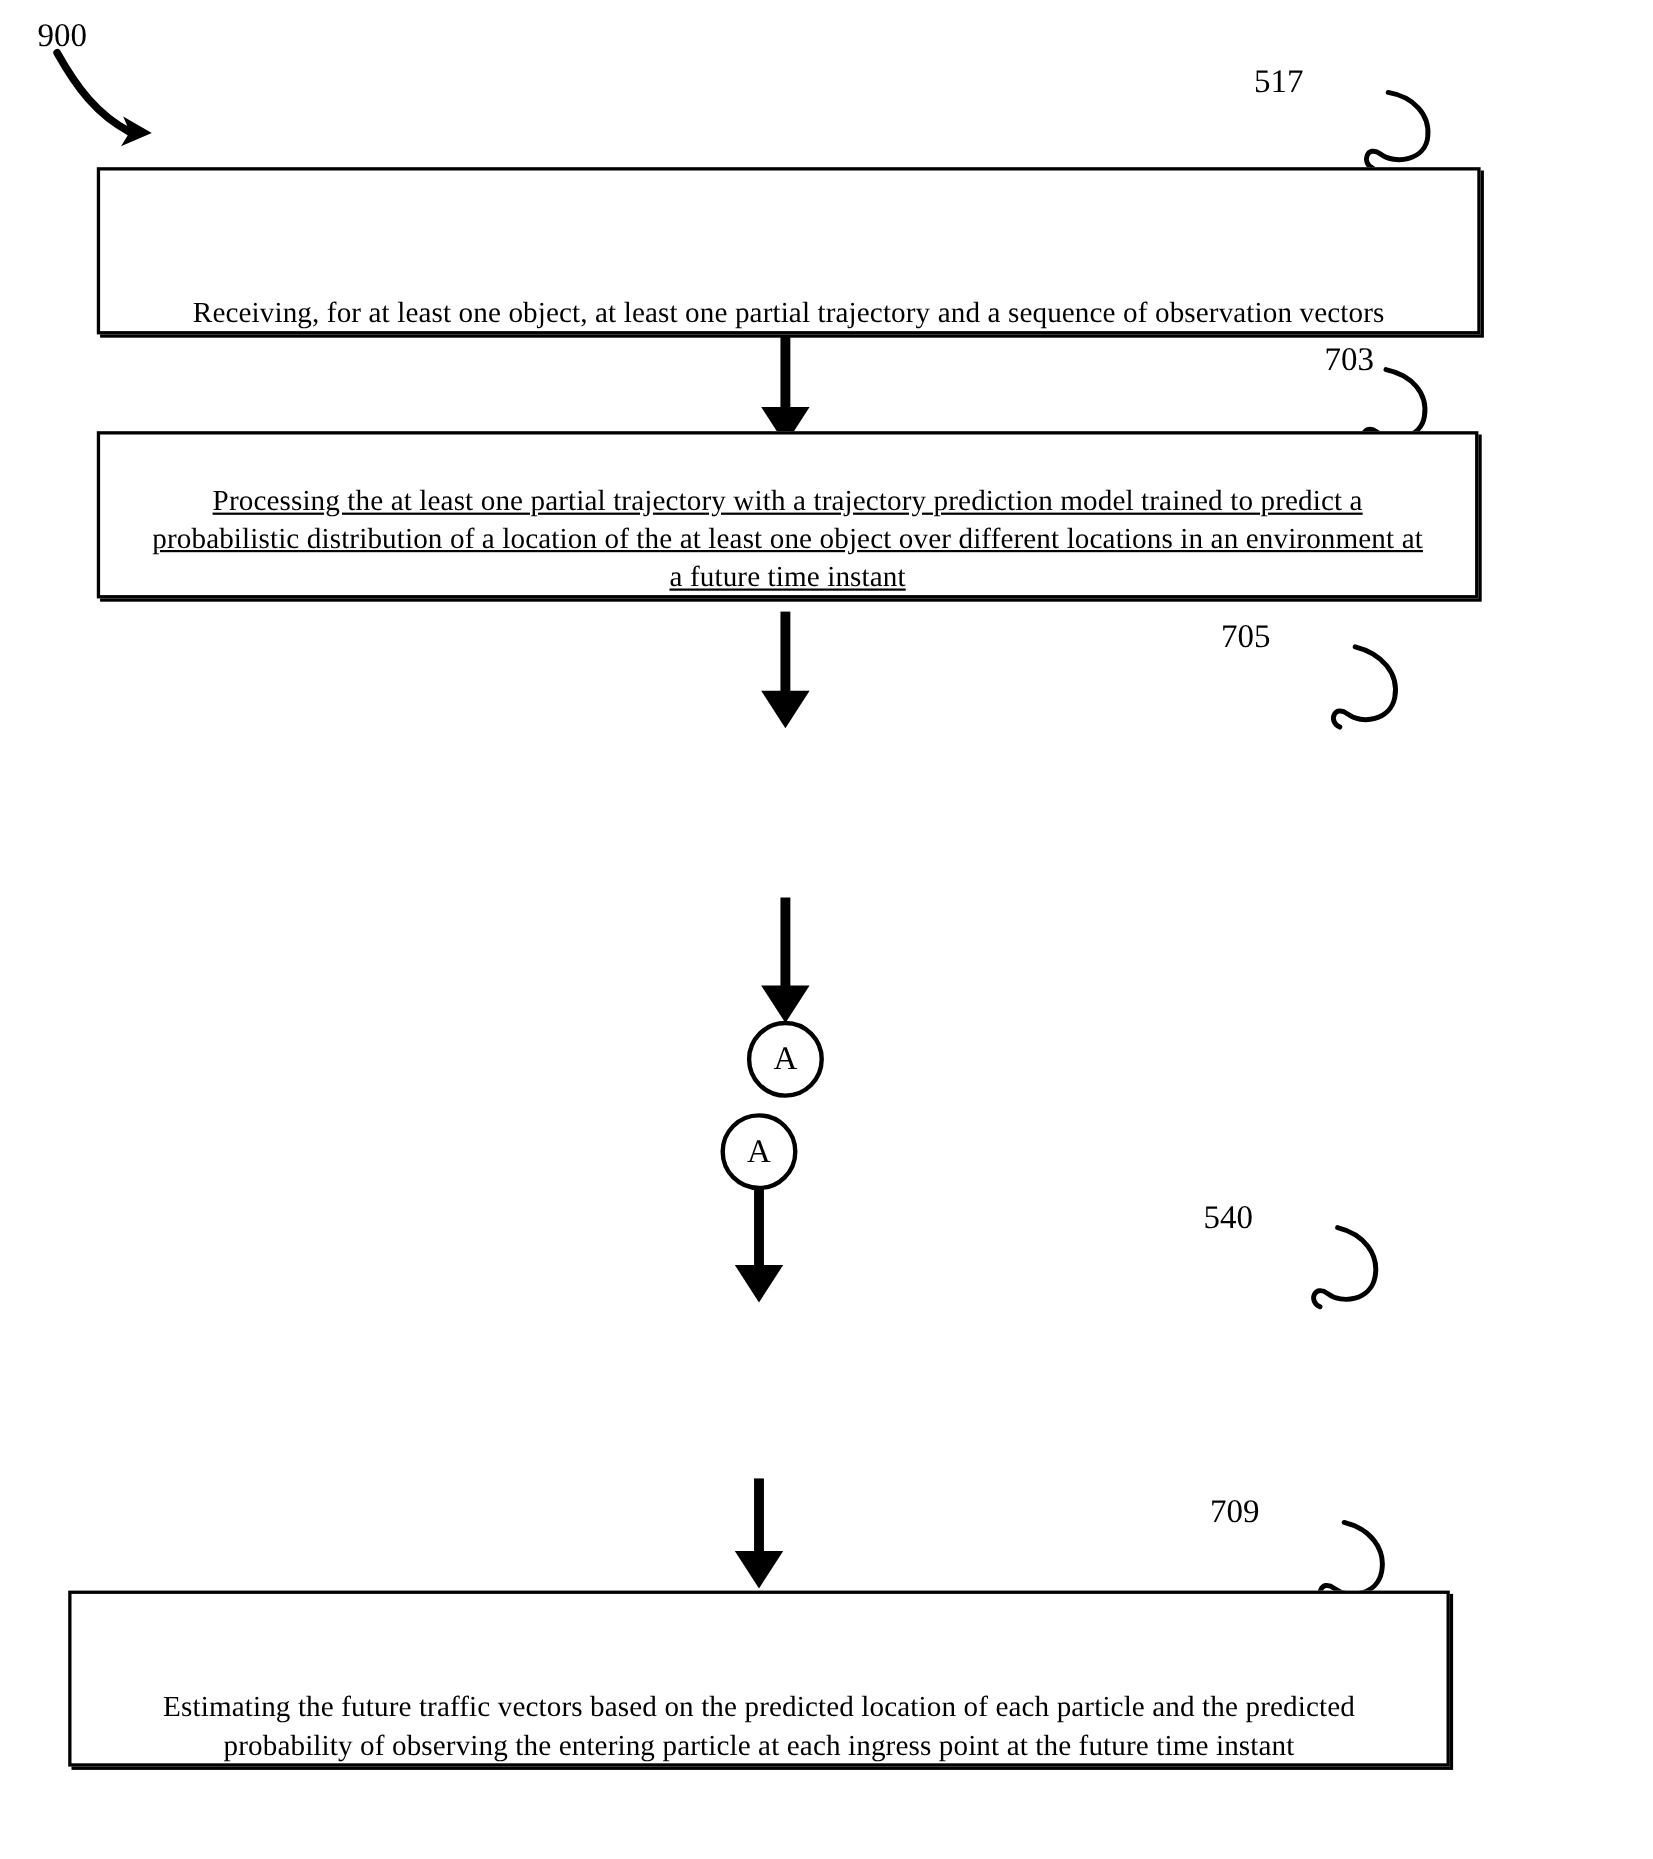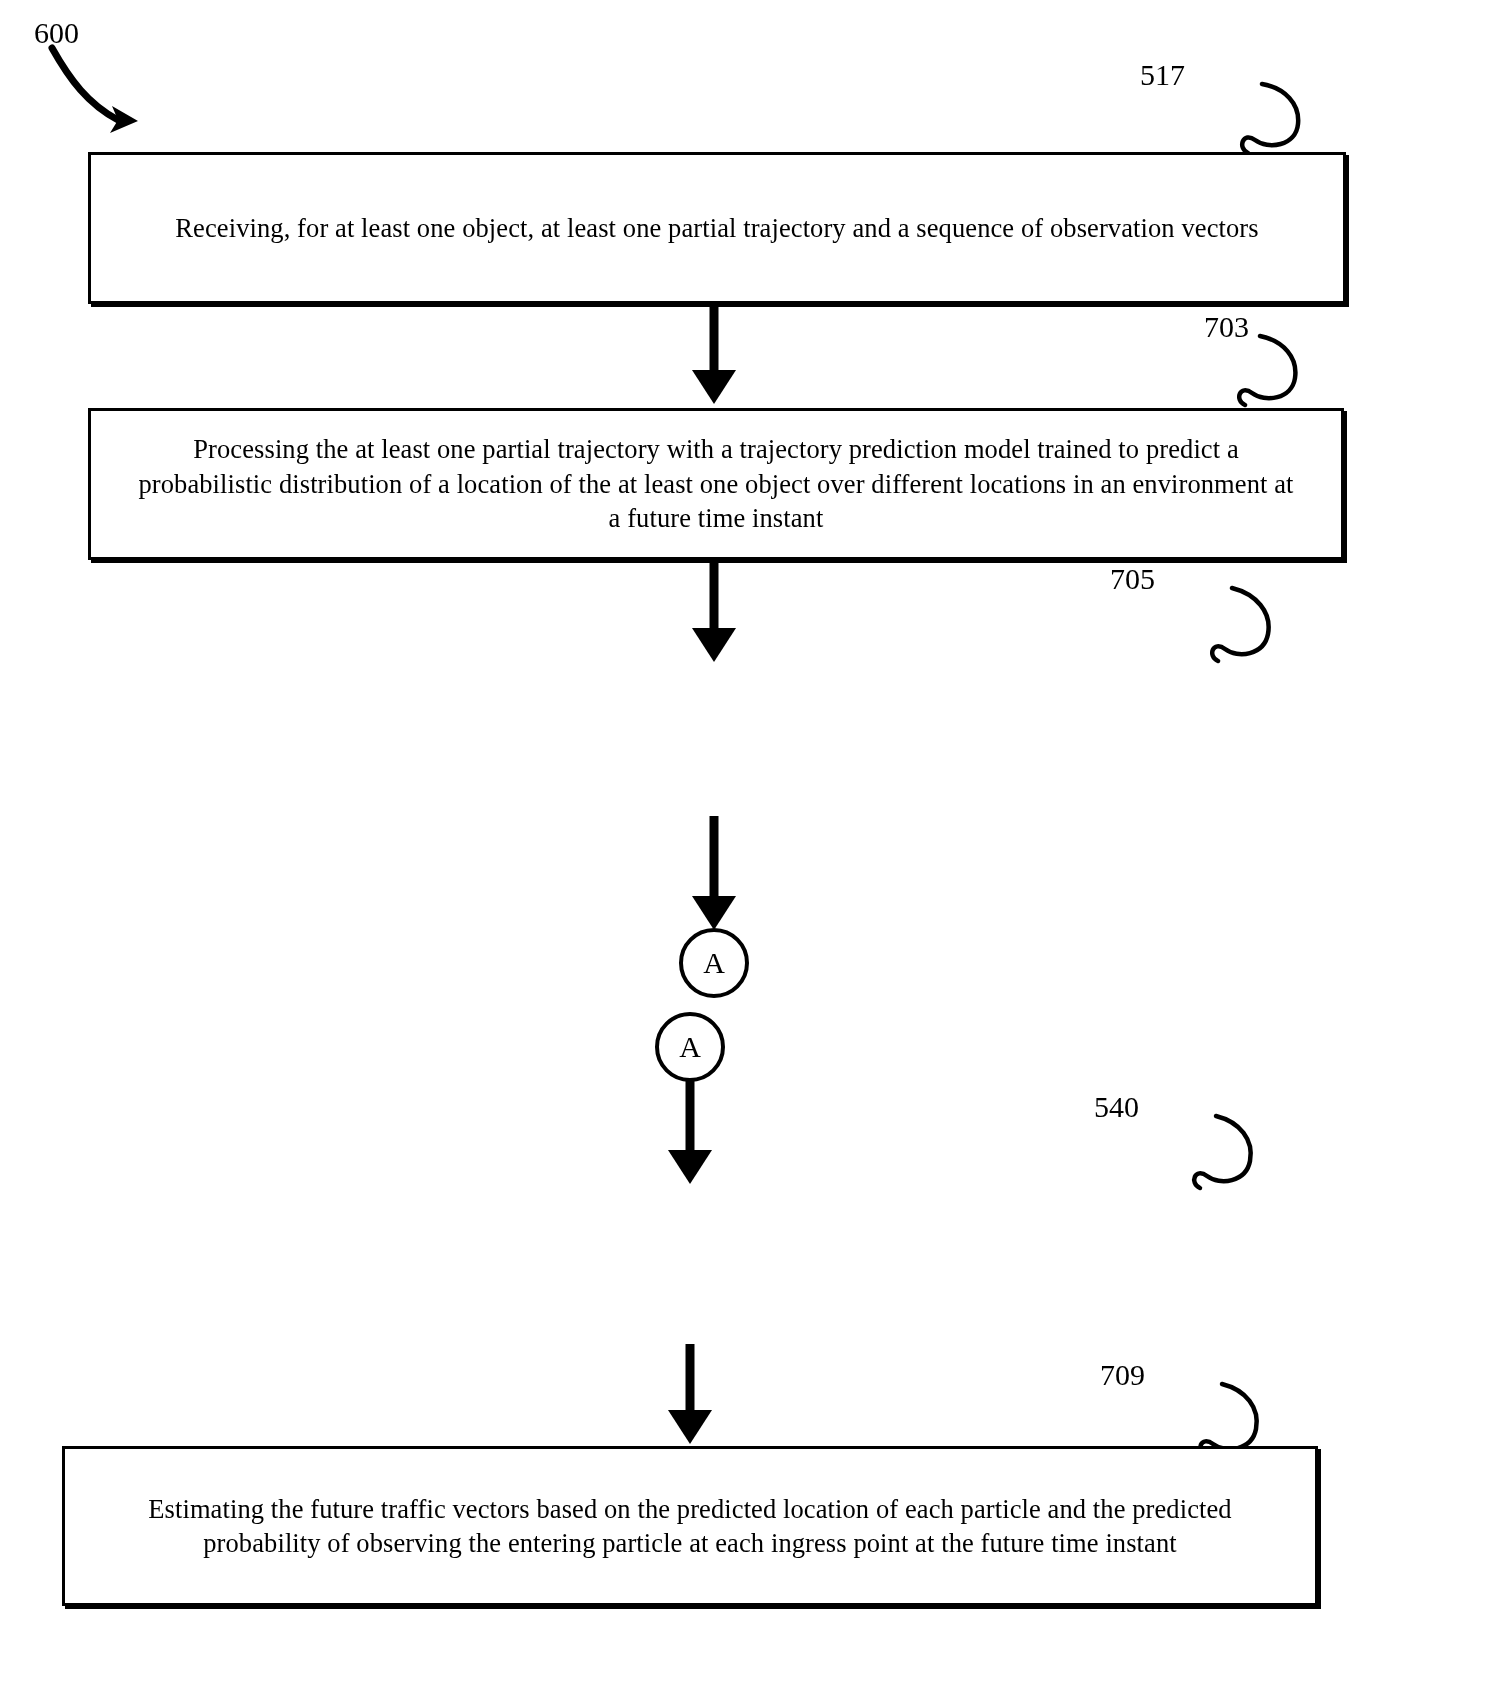--- a/index.html
+++ b/index.html
@@ -21,21 +21,21 @@
   }
 
   
   .proc-box {
     position: absolute;
     box-sizing: border-box;
     background: #ffffff;
     border: 3px solid #000000;
     box-shadow: 3px 3px 0 0 #000000;
     display: flex;
-    align-items: center;
+    align-items: flex-end;
     justify-content: center;
     text-align: center;
   }
   .proc-text {
     display: block;
     width: 93%;
     font-size: 26.5px;
     line-height: 1.30;
     letter-spacing: 0.1px;
     color: #000000;
@@ -138,29 +138,29 @@
       <polygon class="arrow-head" points="668,1150 712,1150 690,1184"></polygon>
     </g>
 
     <g>
       <line class="arrow-line" x1="690" y1="1344" x2="690" y2="1412"></line>
       <polygon class="arrow-head" points="668,1410 712,1410 690,1444"></polygon>
     </g>
 
   </svg>
 
-  <div class="ref-num" style="left:34px; top:18px;">600</div>
+  <div class="ref-num" style="left:34px; top:18px;">900</div>
 
   <div class="ref-num" style="left:1140px; top:60px;">517</div>
   <div class="proc-box" style="left:88px; top:152px; width:1258px; height:152px;">
     <span class="proc-text">Receiving, for at least one object, at least one partial trajectory and a sequence of observation vectors</span>
   </div>
 
   <div class="ref-num" style="left:1204px; top:312px;">703</div>
-  <div class="proc-box" style="left:88px; top:408px; width:1256px; height:152px;">
+  <div class="proc-box" style="left:88px; top:392px; width:1256px; height:152px;text-decoration:underline;">
     <span class="proc-text">Processing the at least one partial trajectory with a trajectory prediction model trained to predict a probabilistic distribution of a location of the at least one object over different locations in an environment at a future time instant</span>
   </div>
 
   <div class="ref-num" style="left:1110px; top:564px;">705</div>
 
   <div class="conn-circle" style="left:679px; top:928px; width:70px; height:70px;">
     <span>A</span>
   </div>
   <div class="conn-circle" style="left:655px; top:1012px; width:70px; height:70px;">
     <span>A</span>

